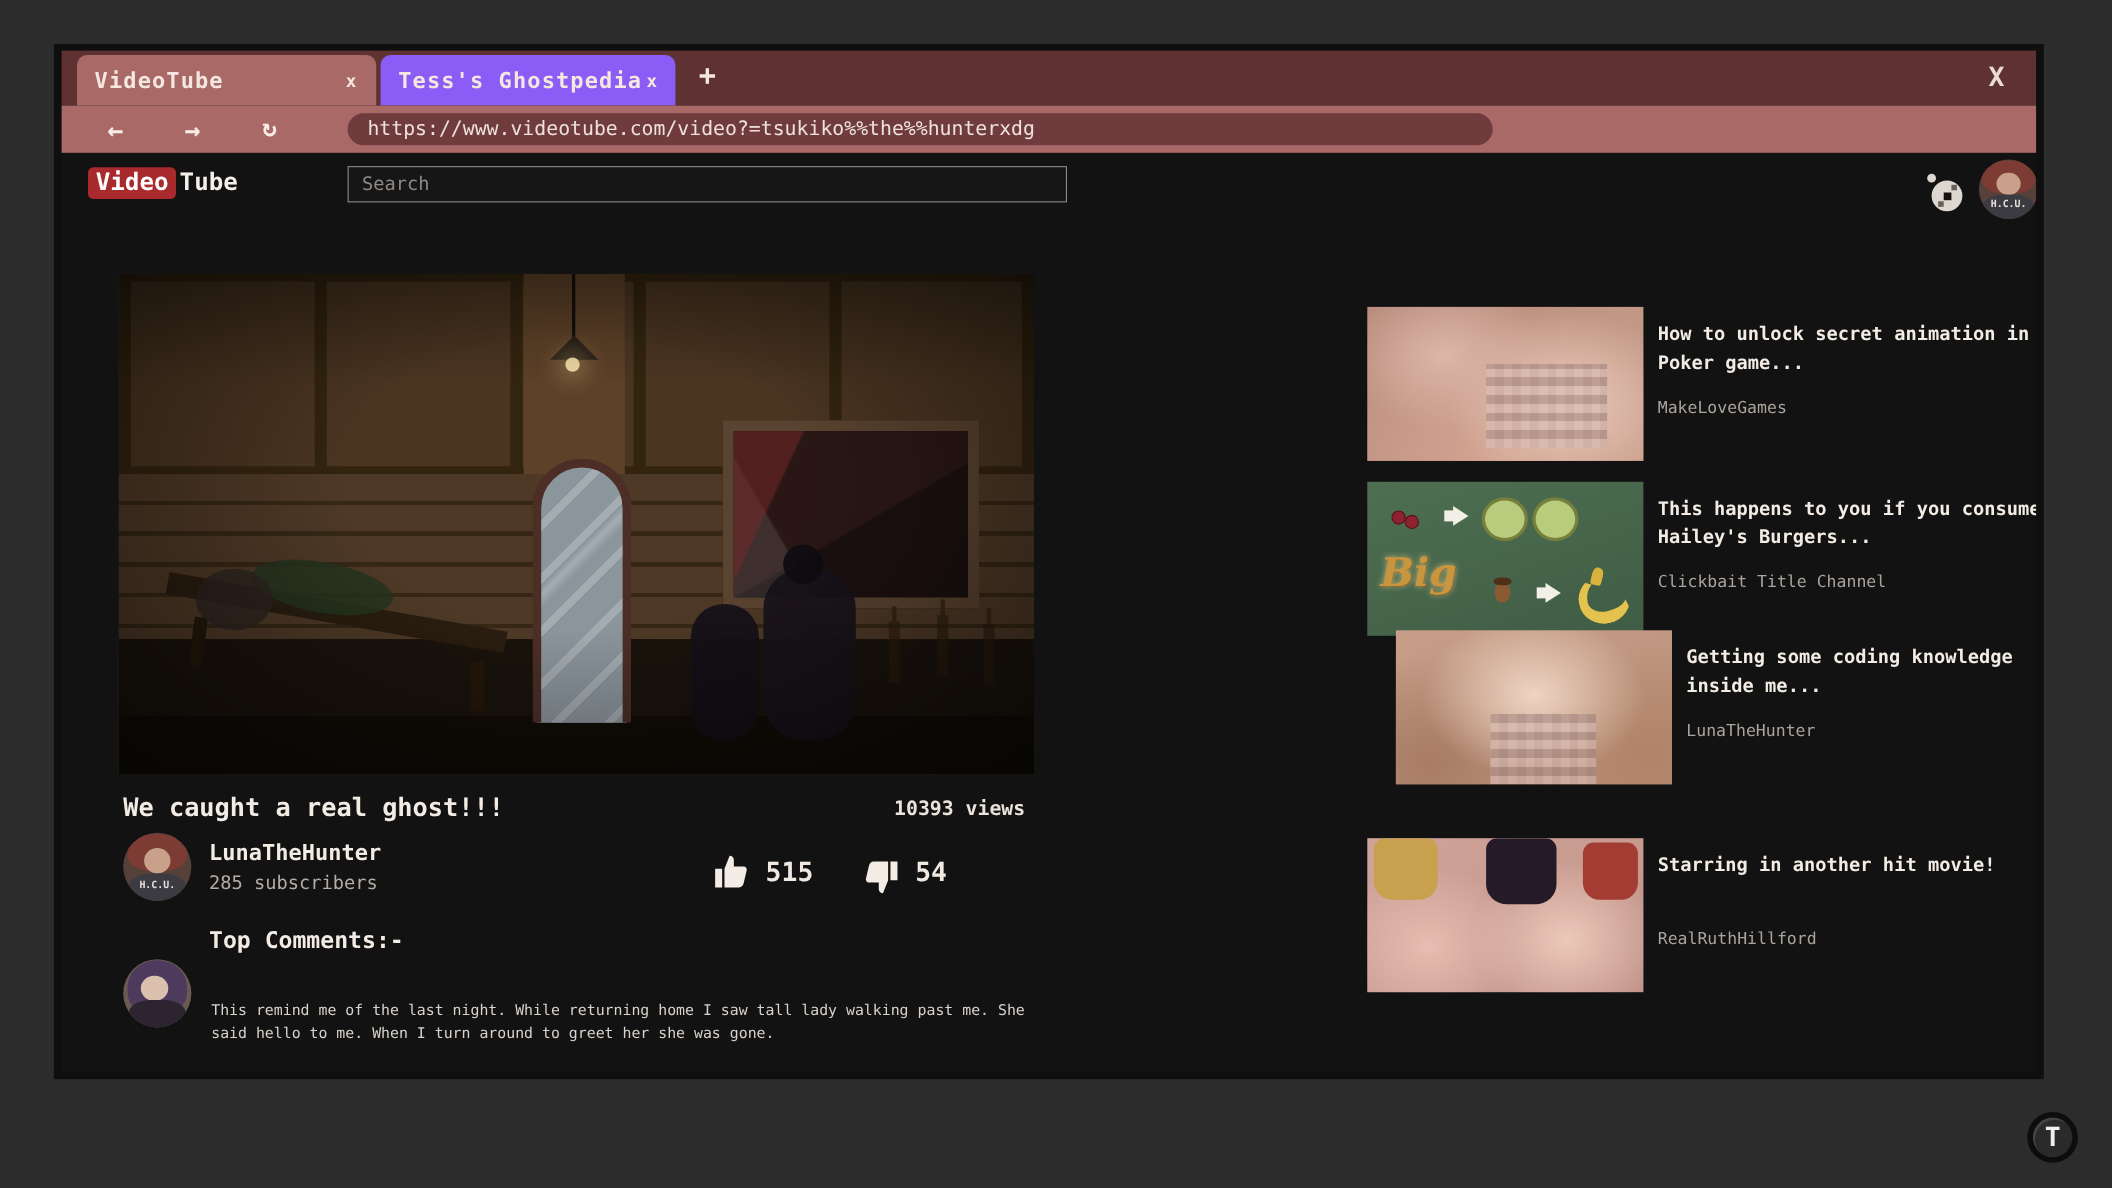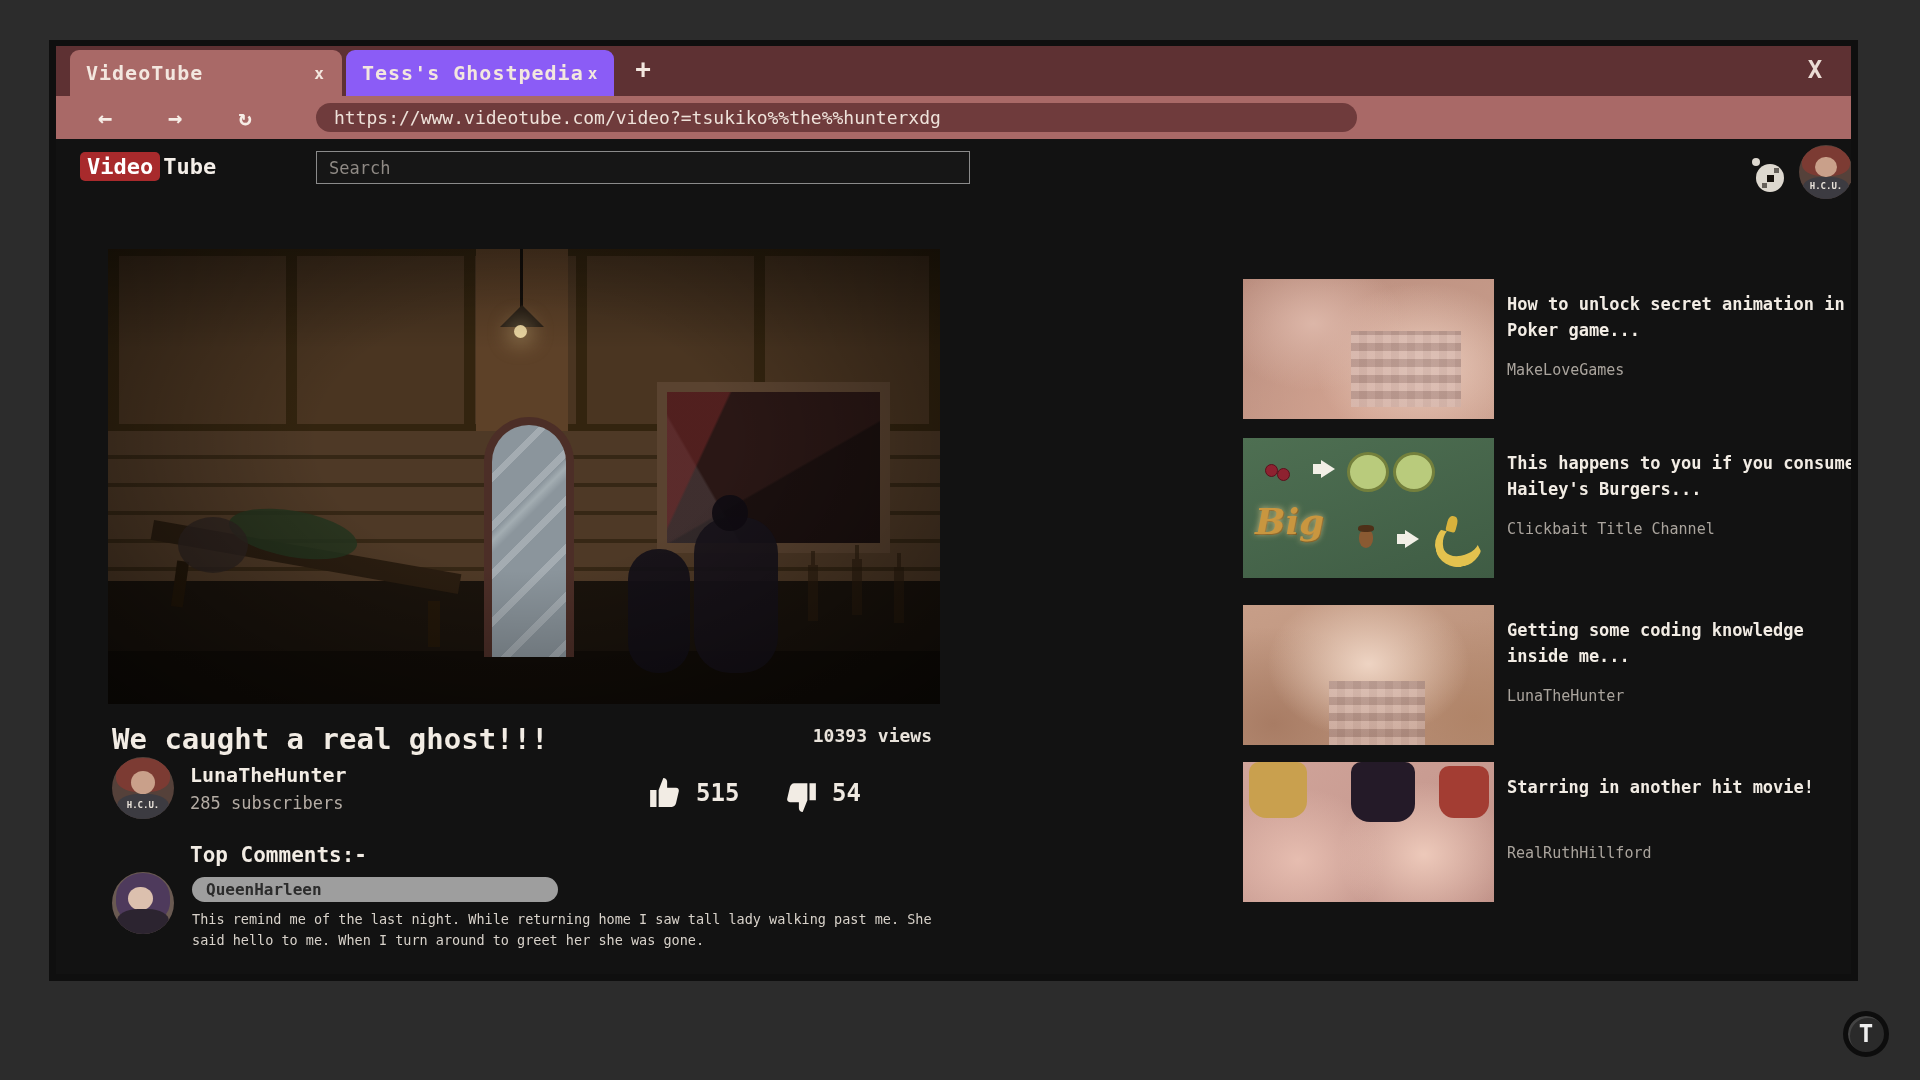--- a/index.html
+++ b/index.html
@@ -93,21 +93,21 @@
            transform:rotate(10deg); }
   .bench-leg { position:absolute; width:12px; height:46px; background:#231709; }
   .blob { position:absolute; border-radius:50%; }
   .bottle { position:absolute; width:10px; height:56px; background:#2b1d0e; opacity:.65; }
   .bottle:before { content:""; position:absolute; left:3px; top:-14px; width:4px; height:14px; background:#2b1d0e; }
   .vignette { position:absolute; inset:0;
               background:radial-gradient(ellipse at 50% 42%, transparent 35%, rgba(0,0,0,.55) 100%),
                          linear-gradient(rgba(0,0,0,.30), transparent 22%); }
 
   
-  .vid-title { position:absolute; left:56px; top:583px; font-size:29px; font-weight:bold; color:#f2ece4; }
+  .vid-title { position:absolute; left:56px; top:583px; font-size:23px; font-weight:bold; color:#f2ece4; }
   .vid-views { position:absolute; left:560px; top:586px; width:316px; text-align:right; font-size:18px;
                font-weight:bold; color:#e9e3db; }
   .ch-avatar { position:absolute; left:56px; top:618px; width:62px; height:62px; cursor:pointer; }
   .ch-name { position:absolute; left:134px; top:624px; font-size:20px; font-weight:bold; color:#f2ece4; cursor:pointer; }
   .ch-subs { position:absolute; left:134px; top:654px; font-size:17px; color:#b4aca4; }
   .like-btn { position:absolute; left:592px; top:636px; width:34px; height:34px; cursor:pointer; }
   .like-count { position:absolute; left:640px; top:640px; font-size:24px; font-weight:bold; color:#efe9e1; }
   .dislike-btn { position:absolute; left:728px; top:642px; width:34px; height:34px; cursor:pointer; }
   .dislike-count { position:absolute; left:776px; top:640px; font-size:24px; font-weight:bold; color:#efe9e1; }
 
@@ -294,23 +294,20 @@
       <div class="dislike-count">54</div>
 
       <div class="comments-heading">Top Comments:-</div>
       <div class="cm-avatar">
         <div class="avatar-circle" style="background:#6a5a52;">
           <div class="av-hair" style="background:#4e3a5c; height:78%;"></div>
           <div class="av-face" style="background:#dcc0ae; left:26%; top:24%;"></div>
           <div class="av-body" style="background:#2c2430;"></div>
         </div>
       </div>
-      <div class="cm-pill">
-        <span class="cm-user">QueenHarleen</span>
-      </div>
       <div class="cm-text">This remind me of the last night. While returning home I saw tall lady walking past me. She said hello to me. When I turn around to greet her she was gone.</div>
 
       <div class="sug-row" style="top:140px;">
         <div class="sug-thumb thumb-skin-a">
           <div class="mosaic" style="left:108px; top:52px; width:110px; height:76px;"></div>
         </div>
         <div class="sug-text">
           <div class="sug-title">How to unlock secret animation in Poker game...</div>
           <div class="sug-channel">MakeLoveGames</div>
         </div>
@@ -327,21 +324,21 @@
           <div class="acorn" style="left:116px; top:92px;"></div>
           <div class="tg-arrow" style="left:162px; top:92px;"></div>
           <div class="banana" style="left:188px; top:78px;"></div>
         </div>
         <div class="sug-text">
           <div class="sug-title">This happens to you if you consume Hailey's Burgers...</div>
           <div class="sug-channel">Clickbait Title Channel</div>
         </div>
       </div>
 
-      <div class="sug-row" style="top:466px;">
+      <div class="sug-row" style="top:434px;margin-left:26px;">
         <div class="sug-thumb thumb-skin-b">
           <div class="mosaic" style="left:86px; top:76px; width:96px; height:64px;"></div>
         </div>
         <div class="sug-text">
           <div class="sug-title">Getting some coding knowledge inside me...</div>
           <div class="sug-channel">LunaTheHunter</div>
         </div>
       </div>
 
       <div class="sug-row" style="top:623px;">

